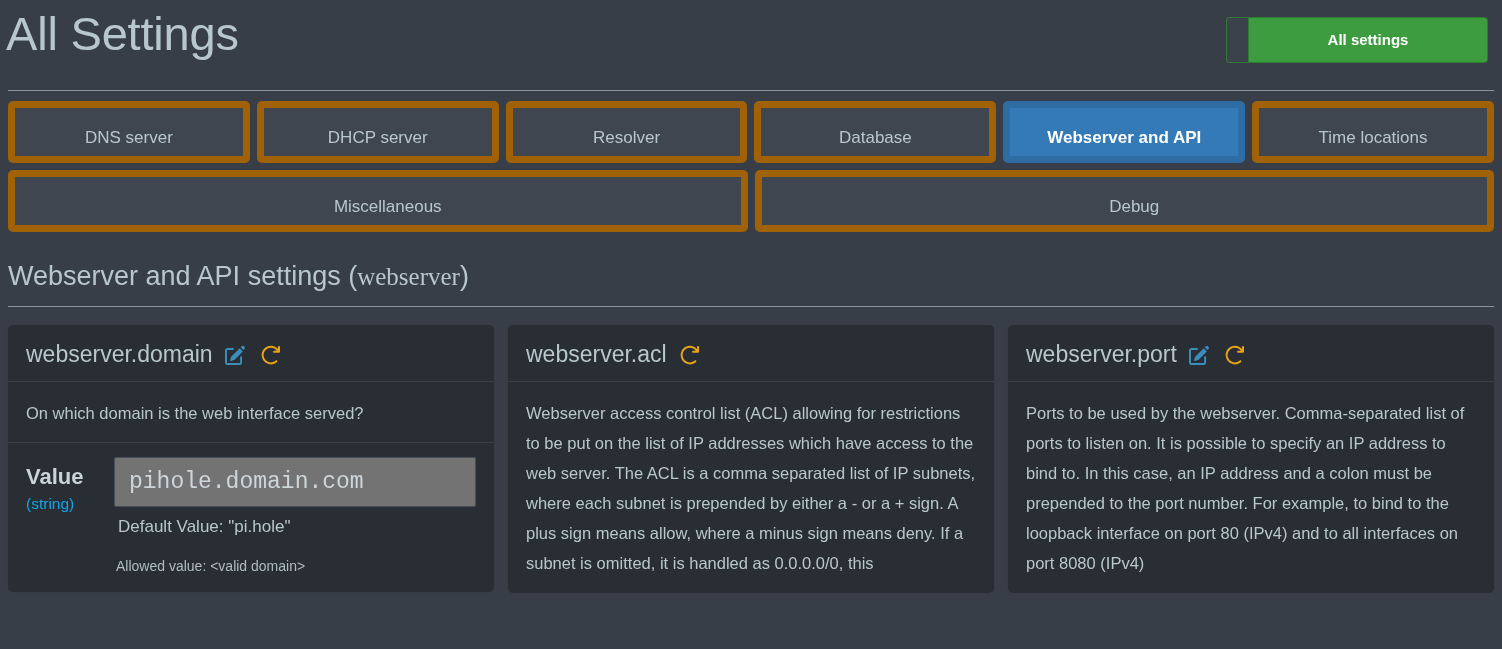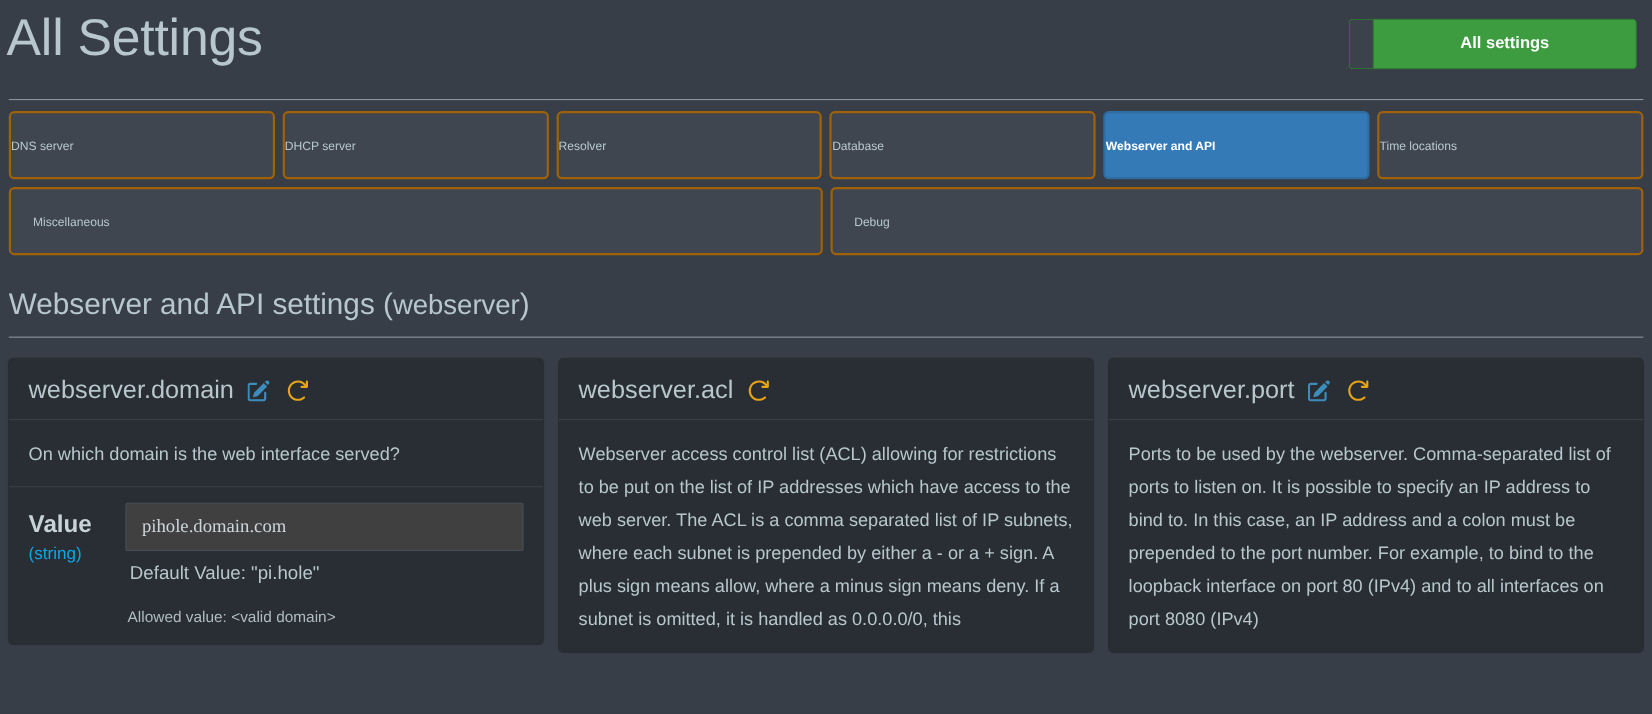--- a/index.html
+++ b/index.html
@@ -78,26 +78,27 @@
     padding: 10px 8px 0 8px;
   }
   .tab-row {
     display: flex;
     gap: 7px;
     margin-bottom: 7px;
   }
   .tab {
     flex: 1 1 0;
     background: #3f4650;
-    border: 2px solid #a16207;
+    border: 7px solid #a16207;
     border-radius: 5px;
     height: 62px;
     line-height: 60px;
-    color: #b8c7ce;
-    font-size: 11px;
+    text-align: center;
+    color: #b8c7ce;
+    font-size: 17px;
     cursor: pointer;
     overflow: hidden;
     white-space: nowrap;
     text-overflow: ellipsis;
   }
   .tab.active {
     background: #337ab7;
     border-color: #2e6da4;
     color: #ffffff;
     font-weight: 700;
@@ -110,21 +111,21 @@
   }
   .section-title {
     font-size: 27px;
     font-weight: 400;
     color: #b8c7ce;
     margin: 0 0 10px 0;
     line-height: 38px;
     white-space: nowrap;
   }
   .section-title .mono {
-    font-family: Liberation Sans, sans-serif;
+    font-family: Liberation Serif, serif;
     font-size: 25px;
   }
   .section-rule {
     height: 1px;
     background: #8a949c;
   }
 
   
   .cards {
     display: flex;
@@ -199,25 +200,25 @@
   .value-label .typ {
     display: block;
     font-size: 15.5px;
     color: #0ea5e9;
     line-height: 1.5;
   }
   .value-field { flex: 1 1 auto; }
   .value-input {
     display: block;
     width: 100%;
-    background: #404040;
+    background: #737373;
     border: 1px solid #464f58;
     color: #cdd6db;
-    font-size: 17px;
-    font-family: Liberation Serif, serif;
+    font-size: 23px;
+    font-family: Liberation Mono, monospace;
     padding: 11px 14px;
     border-radius: 2px;
     outline: none;
   }
   .value-default {
     font-size: 17px;
     color: #b8c7ce;
     margin: 6px 0 0 4px;
     line-height: 1.6;
   }

